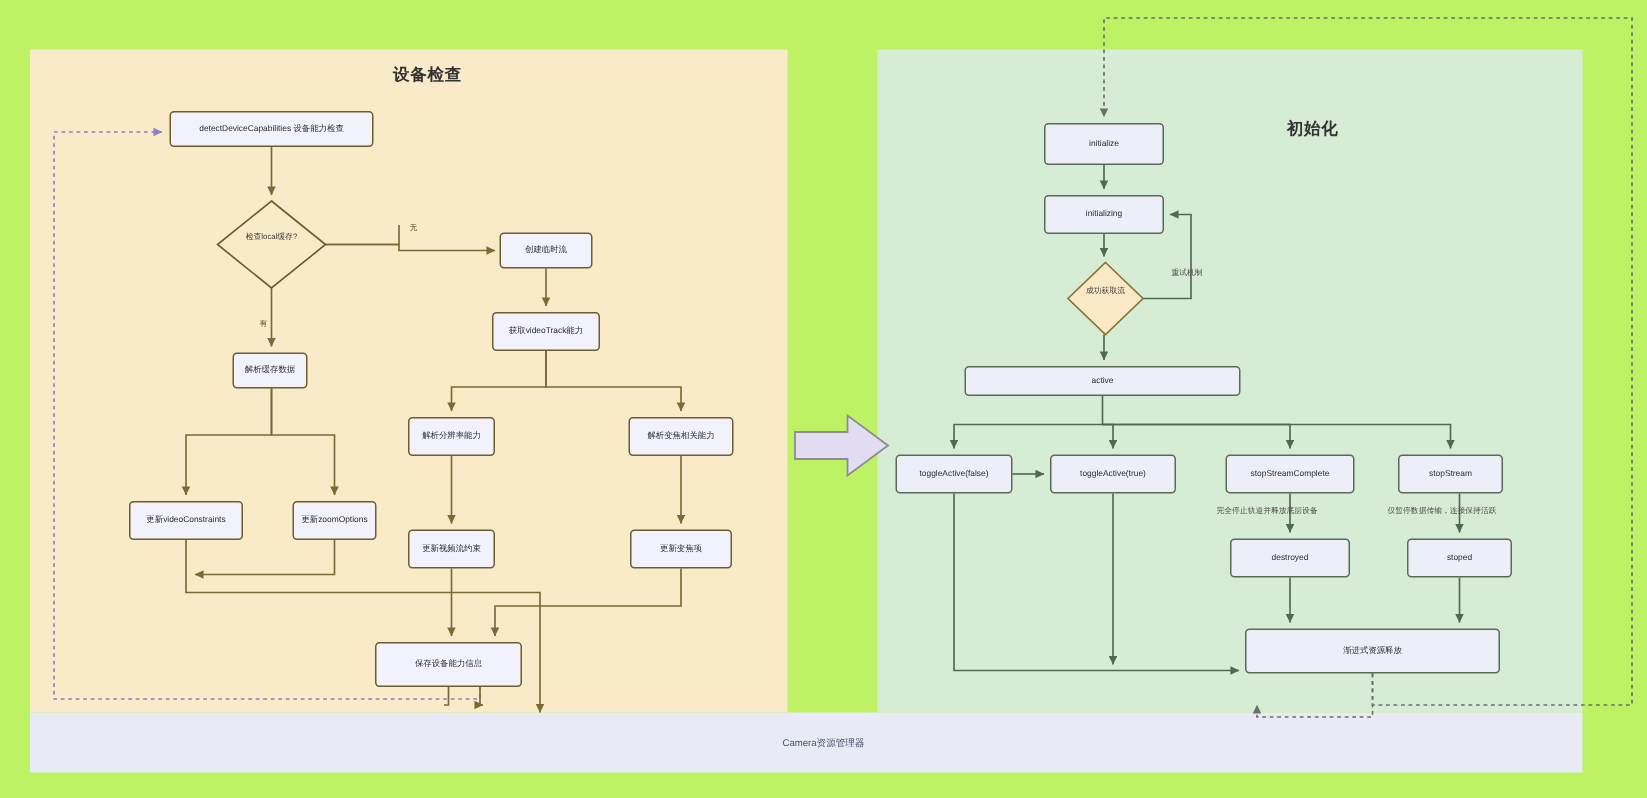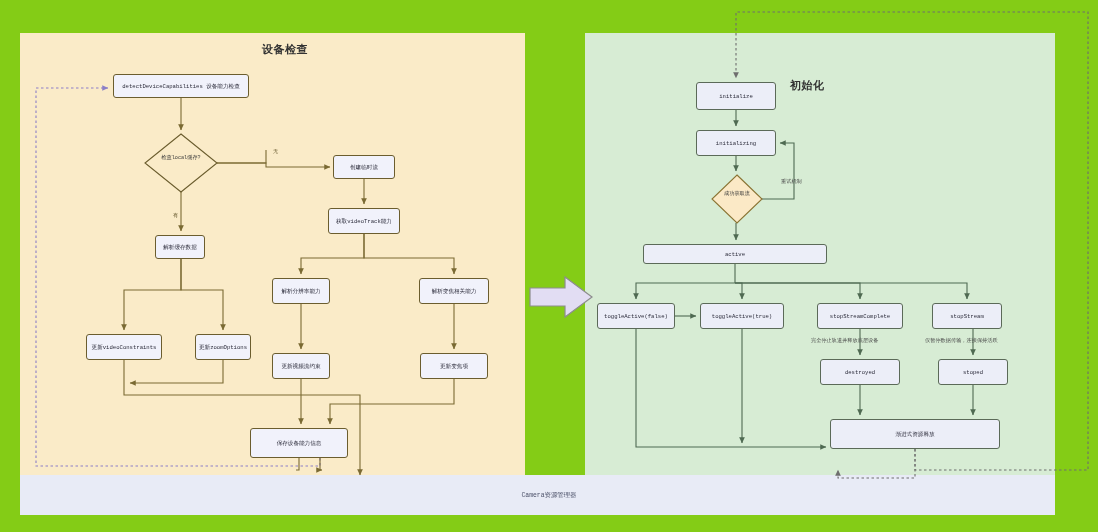--- a/index.html
+++ b/index.html
@@ -1,17 +1,17 @@
 <!DOCTYPE html>
 <html><head>
 <meta charset="utf-8">
 <style>
   html,body{margin:0;padding:0;background:#ffffff;}
   body{font-family:"Liberation Sans","DejaVu Sans",sans-serif;}
-  #stage{position:relative;width:1098px;height:532px;overflow:hidden;background:#84cc16;font-family:Liberation Mono, monospace;}
+  #stage{position:relative;width:1098px;height:532px;overflow:hidden;background:#bef264;}
   #svgroot{position:absolute;left:0;top:0;width:1098px;height:532px;}
   .panel-title{position:absolute;font-size:11px;color:#333;font-weight:600;letter-spacing:.5px;}
   .nodebox{position:absolute;box-sizing:border-box;border:1px solid #5b6a58;background:#eceef8;
            border-radius:3px;display:flex;align-items:center;justify-content:center;
            font-size:5.6px;color:#2b2b3a;text-align:center;line-height:1.25;padding:1px 2px;}
   .nodebox.warm{border-color:#6b5d2e;background:#f1f2fb;}
   .edge-label{position:absolute;font-size:5.2px;color:#4a4a4a;white-space:nowrap;}
   .edge-label.warm{color:#5c4f24;}
   .diamond-label{position:absolute;font-size:5.2px;color:#3a3a3a;text-align:center;line-height:1.2;
                  white-space:normal;pointer-events:none;}
@@ -91,21 +91,21 @@
       <path d="M915,449 L915,478 L838,478 L838,470" marker-end="url(#arrG)"></path>
       <path d="M1088,449 L1088,12 L736,12 L736,78" marker-end="url(#arrG)"></path>
       <path d="M915,449 L915,470 L1088,470 L1088,449"></path>
     </g>
 
     <path d="M181,134 L217,163 L181,192 L145,163 z" fill="#faebc8" stroke="#6b5d2e" stroke-width="1.1"></path>
     <path d="M737,175 L762,199 L737,223 L712,199 z" fill="#fbe9c6" stroke="#8a7433" stroke-width="1.1"></path>
   </svg>
 
   <div class="panel-title" style="left:145px;top:42px;width:280px;text-align:center;">设备检查</div>
-  <div class="panel-title" style="left:790px;top:78px;width:170px;text-align:left;">初始化</div>
+  <div class="panel-title" style="left:790px;top:78px;width:170px;text-align:center;">初始化</div>
 
   <div class="nodebox warm" style="left:113px;top:74px;width:136px;height:24px;">detectDeviceCapabilities 设备能力检查</div>
   <div class="diamond-label" style="left:155px;top:155px;width:52px;">检查local缓存?</div>
   <div class="nodebox warm" style="left:155px;top:235px;width:50px;height:24px;">解析缓存数据</div>
   <div class="nodebox warm" style="left:86px;top:334px;width:76px;height:26px;">更新videoConstraints</div>
   <div class="nodebox warm" style="left:195px;top:334px;width:56px;height:26px;">更新zoomOptions</div>
   <div class="nodebox warm" style="left:333px;top:155px;width:62px;height:24px;">创建临时流</div>
   <div class="nodebox warm" style="left:328px;top:208px;width:72px;height:26px;">获取videoTrack能力</div>
   <div class="nodebox warm" style="left:272px;top:278px;width:58px;height:26px;">解析分辨率能力</div>
   <div class="nodebox warm" style="left:419px;top:278px;width:70px;height:26px;">解析变焦相关能力</div>

